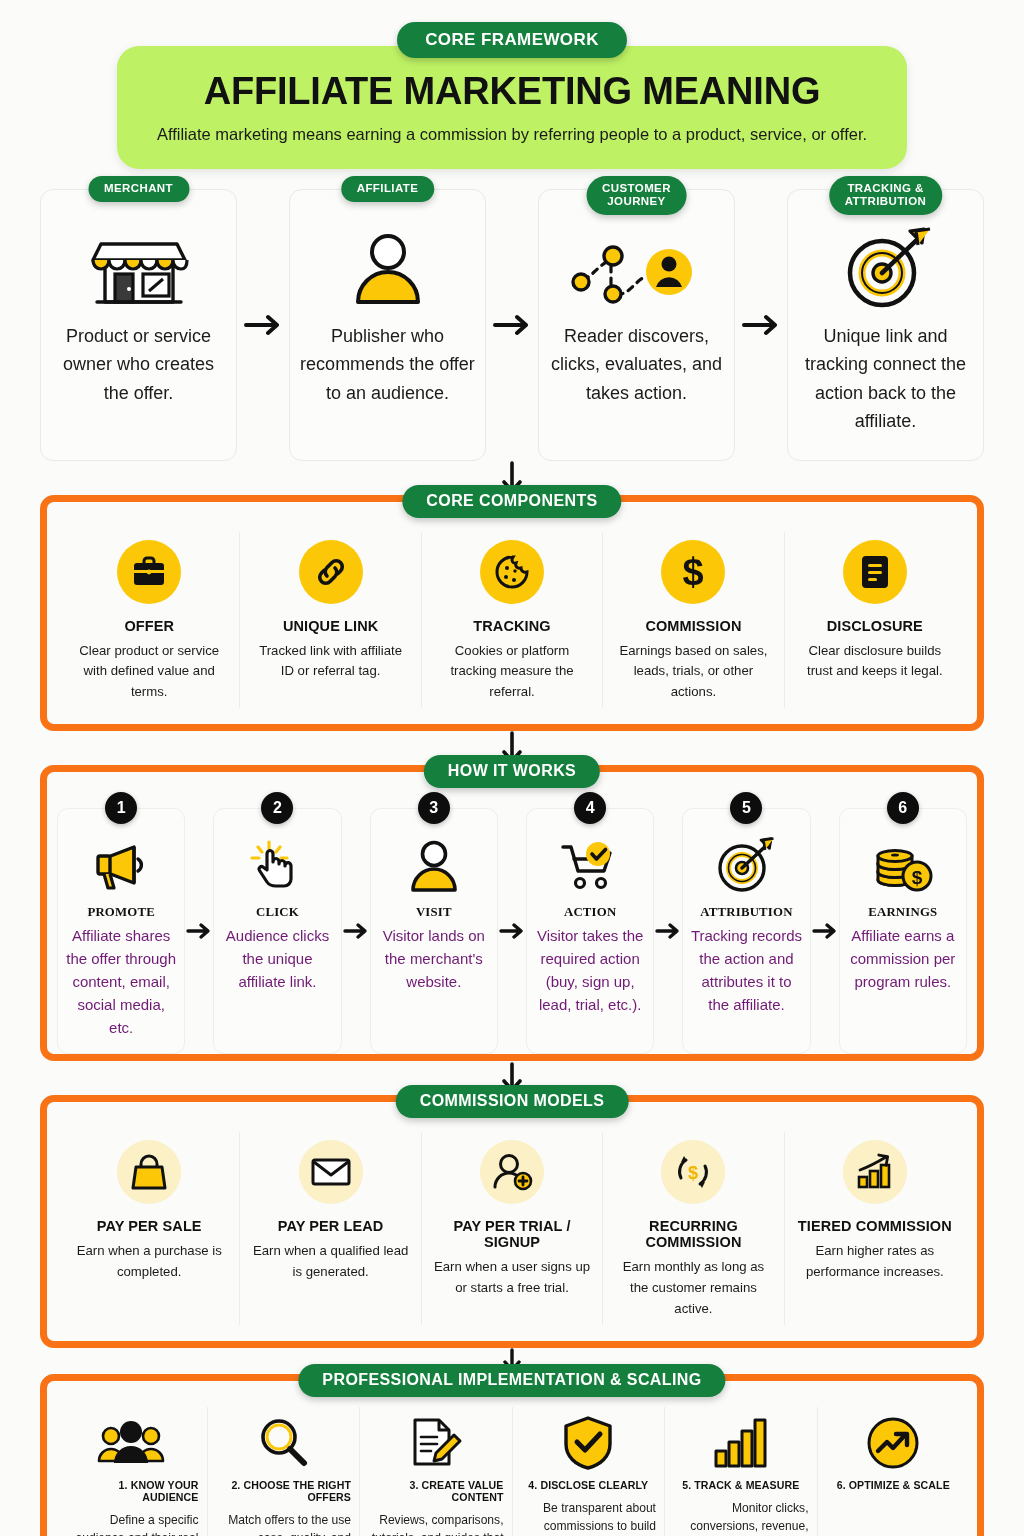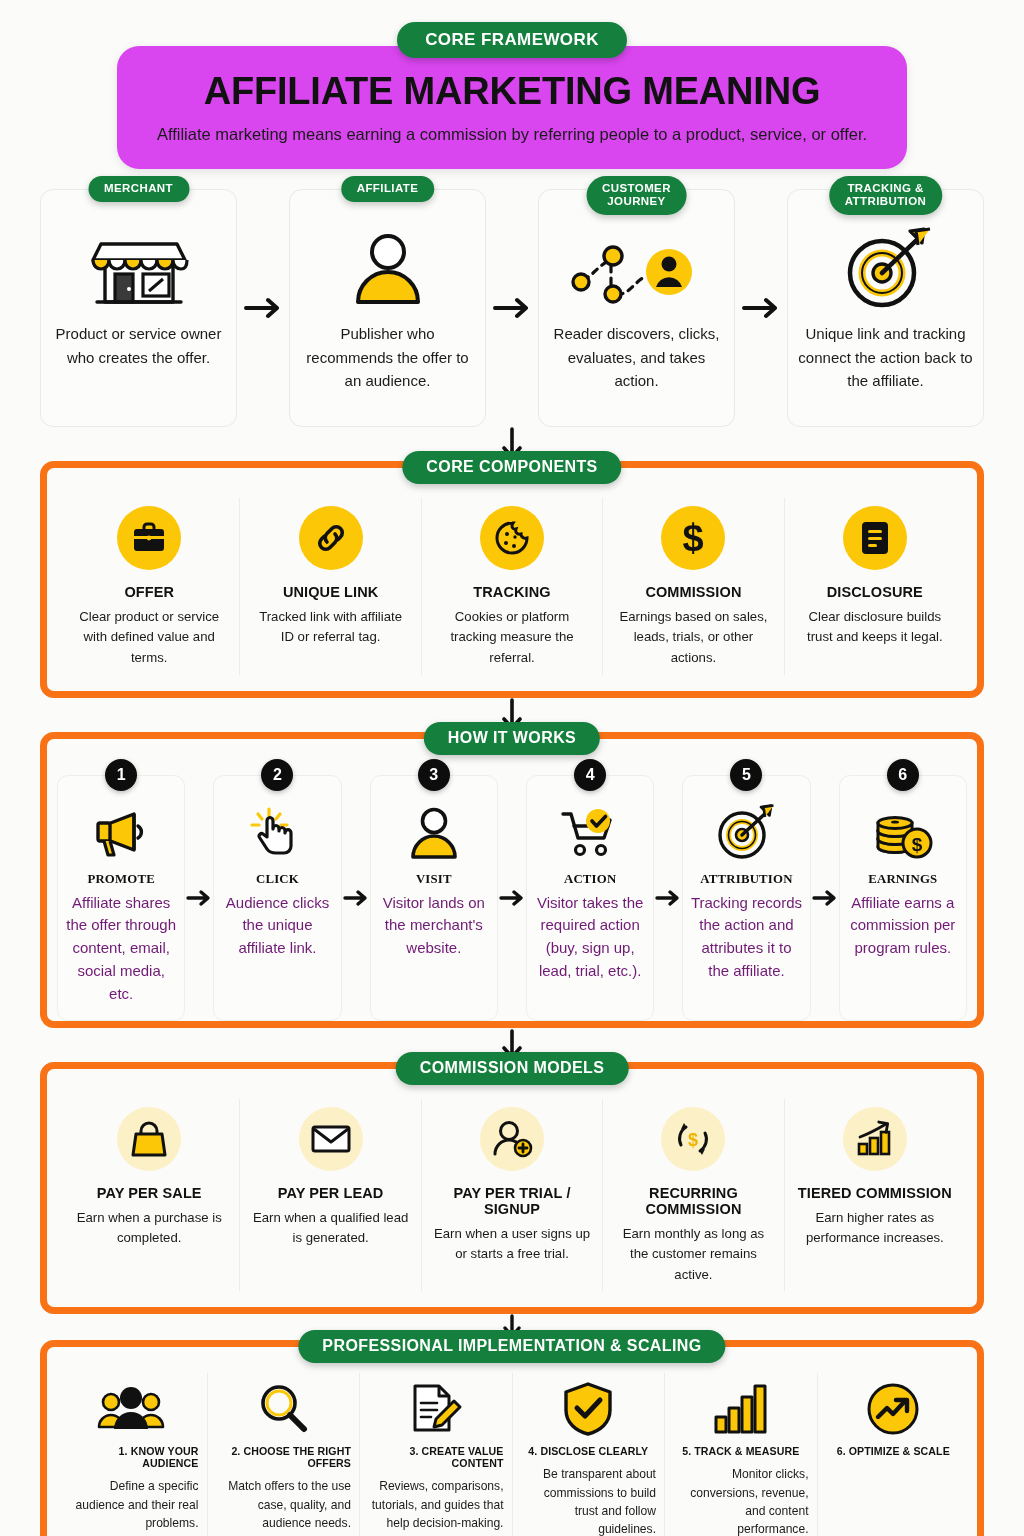--- a/index.html
+++ b/index.html
@@ -23,21 +23,21 @@
     line-height: 1.12;
     box-shadow: 0 3px 7px rgba(0,0,0,.22);
   }
 
   
   .hero-wrap { position: relative; padding-top: 22px; }
   .hero-pill-row { text-align: center; position: relative; z-index: 3; }
   .hero-pill { font-size: 17px; padding: 8px 28px 9px; border-radius: 20px; }
   .hero-box {
     margin: -12px auto 0; width: 790px;
-    background: #d946ef;
+    background: #bef264;
     border-radius: 22px;
     padding: 26px 30px 22px;
     text-align: center;
     position: relative; z-index: 2;
     box-shadow: 0 3px 10px rgba(0,0,0,.10);
   }
   .hero-title {
     font-size: 38px; font-weight: 700; letter-spacing: -0.2px;
     color: #111; line-height: 1.05;
   }
@@ -56,21 +56,21 @@
     min-height: 238px;
     text-align: center;
     display: flex; flex-direction: column; align-items: center;
   }
   .flow-card .pill {
     position: absolute; top: -14px; left: 50%; transform: translateX(-50%);
     font-size: 11.5px; white-space: nowrap; padding: 6px 16px 7px;
     max-width: 170px; white-space: normal;
   }
   .flow-icon { height: 92px; display: flex; align-items: center; justify-content: center; margin-top: 4px; }
-  .flow-desc { font-size: 15px; line-height: 1.58; color: #1b1b1b; margin-top: 6px; }
+  .flow-desc { font-size: 18px; line-height: 1.58; color: #1b1b1b; margin-top: 6px; }
   .arrow-cell {
     flex: 0 0 52px; display: flex; align-items: center; justify-content: center;
     font-size: 26px; color: #0d0d0d; font-weight: 700;
   }
   .arrow-cell svg { display:block; }
 
   
   .down-arrow { text-align: center; height: 34px; display:flex; align-items:center; justify-content:center; }
 
   

